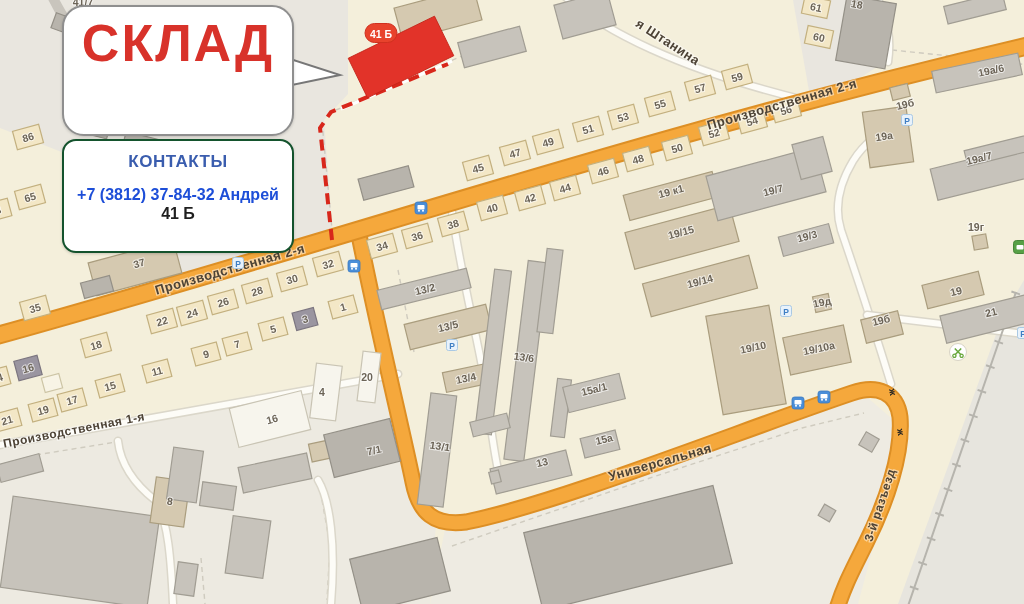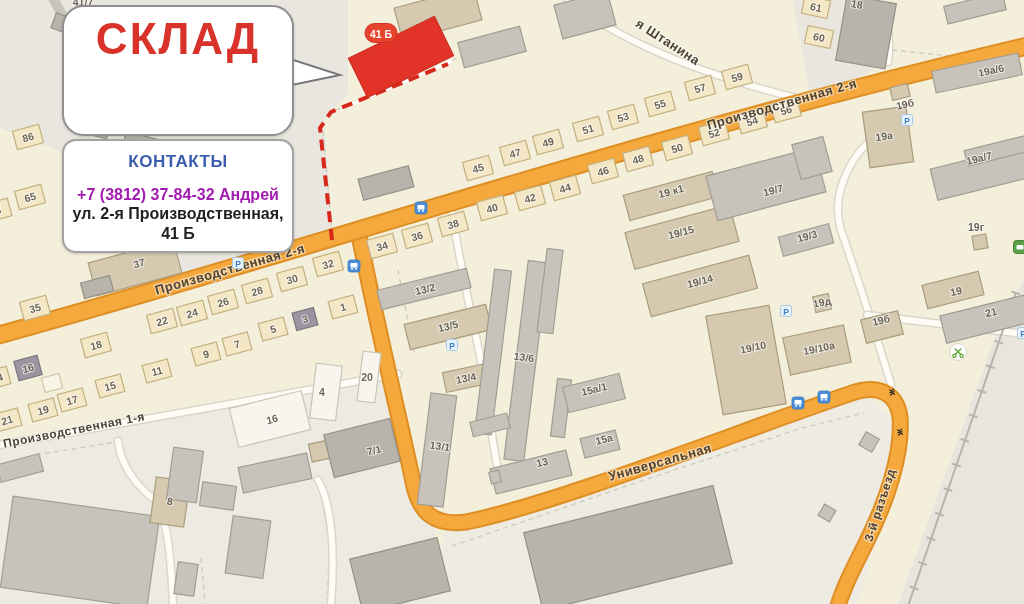--- a/index.html
+++ b/index.html
@@ -2,29 +2,29 @@
 <html><head>
 <meta charset="utf-8">
 <style>
   html,body{margin:0;padding:0;background:#fff;font-family:"Liberation Sans",sans-serif;}
   .stage{position:relative;width:1024px;height:604px;overflow:hidden;background:#f4efdb;}
   .stage svg.map{position:absolute;left:0;top:0;}
   .ptr{position:absolute;left:287px;top:52px;z-index:5;}
   .callout{position:absolute;left:62px;top:5px;width:228px;height:127px;background:#fff;
     border:2px solid #8f8f8f;border-radius:22px;z-index:6;text-align:center;
     box-shadow:0 1px 3px rgba(0,0,0,.18);}
-  .callout .sklad{margin-top:9px;font-size:44px;font-weight:bold;letter-spacing:2px;color:#d8322a;line-height:1.05;}
+  .callout .sklad{margin-top:9px;font-size:52px;font-weight:bold;letter-spacing:2px;color:#d8322a;line-height:1.05;}
   .callout .brand{font-size:43px;font-weight:bold;letter-spacing:0px;line-height:.95;}
   .callout .fed{color:#121212;}
   .callout .torg{color:#2bc2c3;}
   .contacts{position:absolute;left:62px;top:139px;width:228px;height:110px;background:#fff;
-    border:2px solid #a3a3a3;border-radius:14px;z-index:6;text-align:center;
+    border:2px solid #14532d;border-radius:14px;z-index:6;text-align:center;
     box-shadow:0 1px 3px rgba(0,0,0,.18);}
   .contacts .ctitle{margin-top:11px;font-size:17px;font-weight:bold;letter-spacing:.5px;color:#3a5dae;}
-  .contacts .phone{margin-top:14px;font-size:16px;font-weight:bold;color:#a21caf;line-height:1.15;}
+  .contacts .phone{margin-top:14px;font-size:16px;font-weight:bold;color:#1d4ed8;line-height:1.15;}
   .contacts .addr{font-size:16px;font-weight:bold;color:#1f1f1f;line-height:1.2;}
 </style>
 </head>
 <body>
 
 <div class="stage">
   <svg class="map" id="mapsvg" width="1024" height="604" viewBox="0 0 1024 604">
       <polygon points="0,0 348,0 348,94 324,120 333,240 150,298 95,165 0,128" fill="#e9e6df"></polygon>
       <polygon points="793,0 880,0 893,42 885,62 812,108" fill="#e9e6df"></polygon>
       <polygon points="430,604 446,524 520,518 660,464 800,414 868,398 898,424 888,492 858,604" fill="#eeebe2"></polygon>
@@ -320,16 +320,15 @@
     <polygon points="0,6 53,23 0,34" fill="#ffffff" stroke="#777777" stroke-width="2"></polygon>
   </svg>
 
   <div class="callout">
     <div class="sklad">СКЛАД</div>
   </div>
 
   <div class="contacts">
     <div class="ctitle">КОНТАКТЫ</div>
     <div class="phone">+7 (3812) 37-84-32 Андрей</div>
-    <div class="addr">ул. 2-я Производственная,</div>
     <div class="addr">41 Б</div>
   </div>
 </div>
 
 </body></html>

